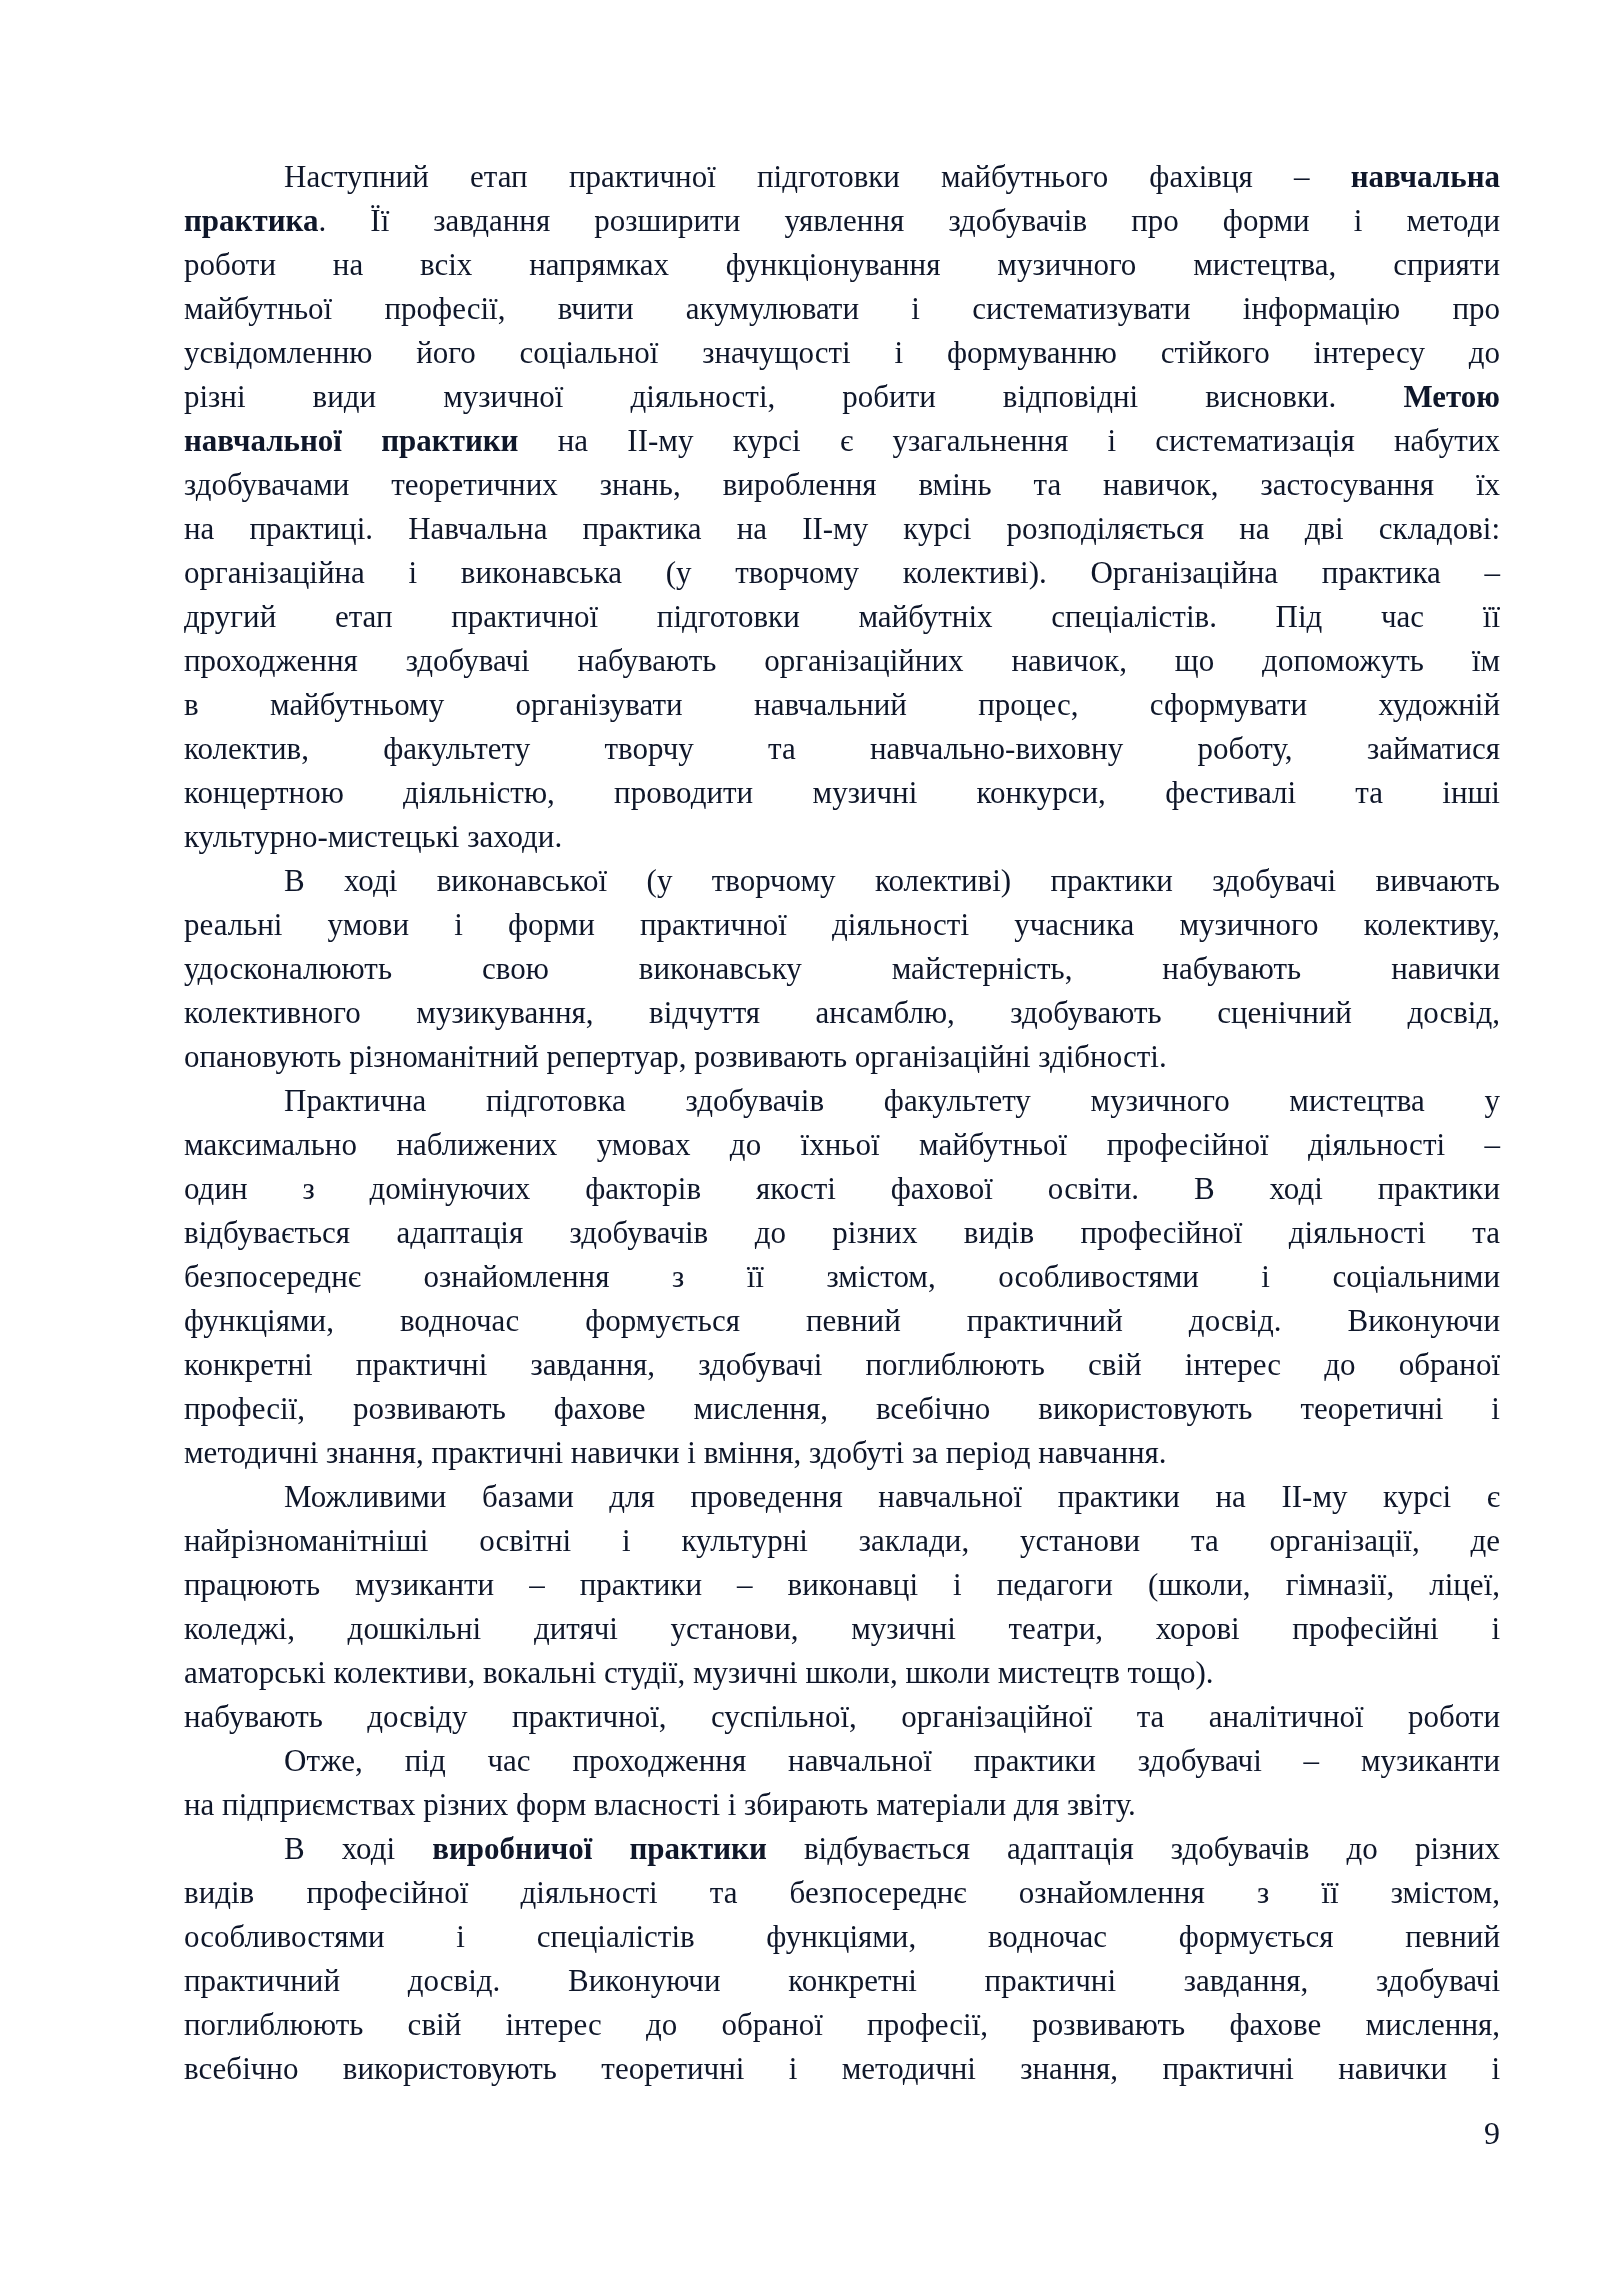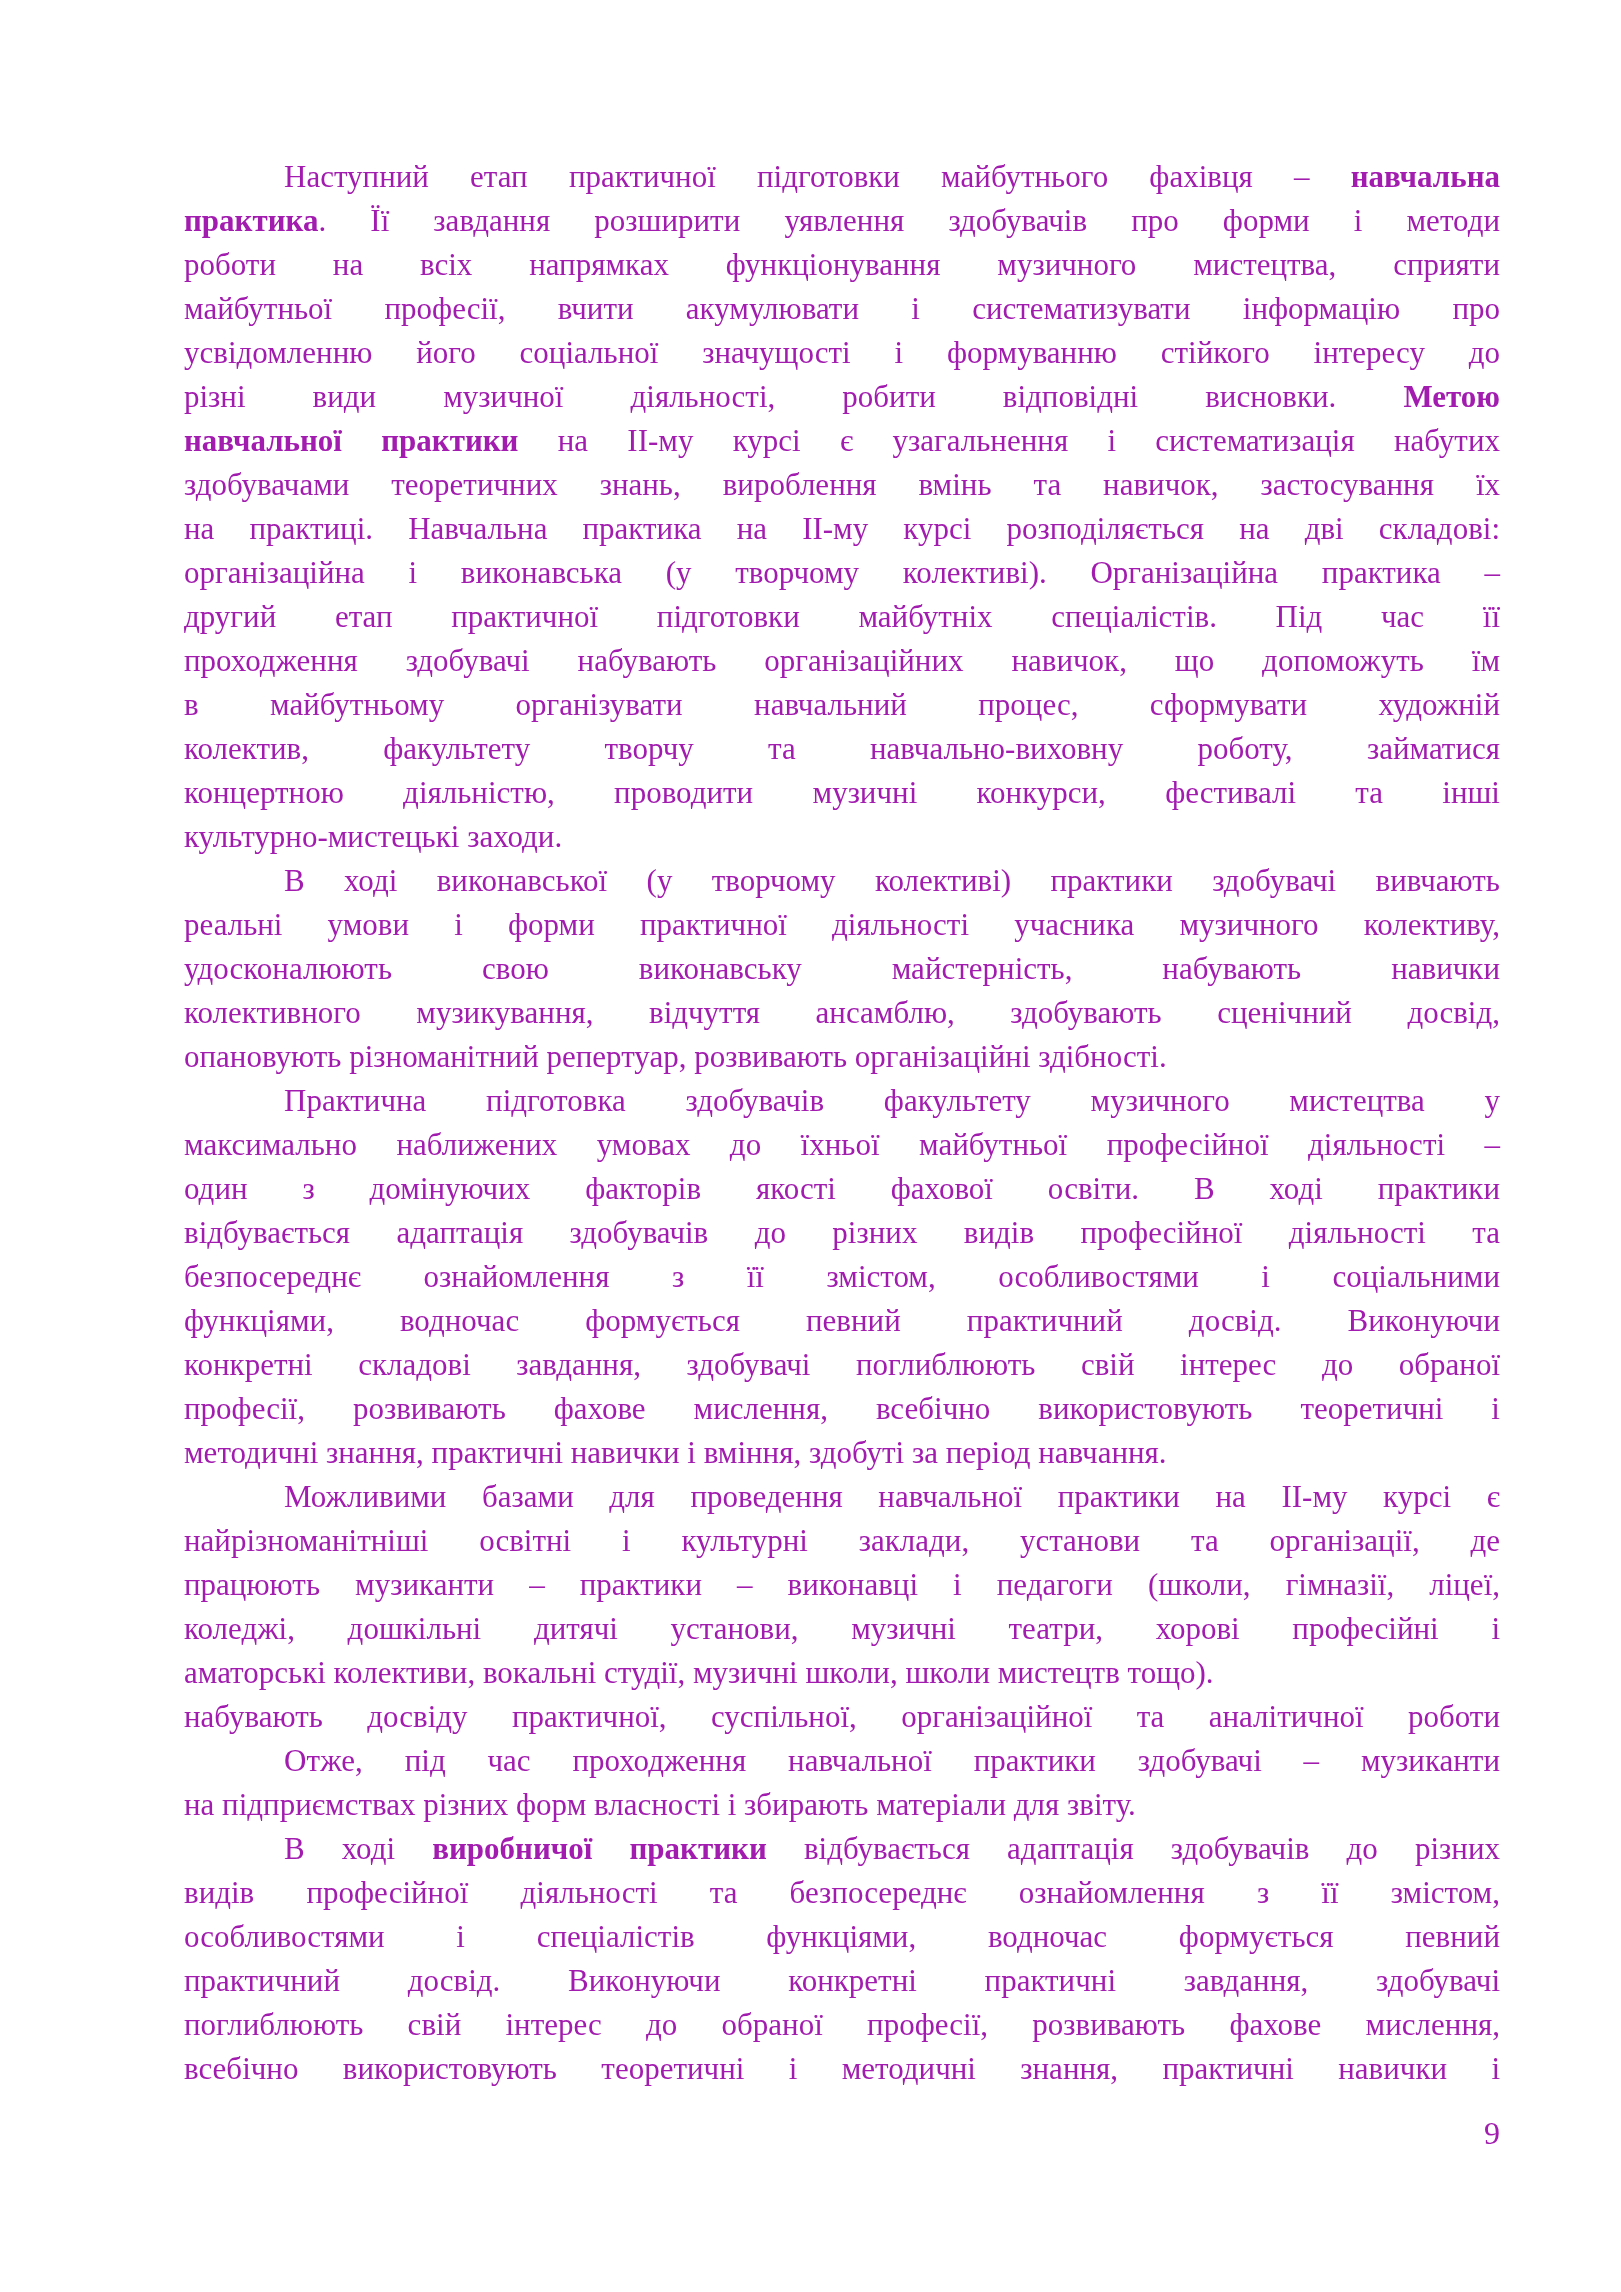--- a/index.html
+++ b/index.html
@@ -5,21 +5,21 @@
   html, body {
     margin: 0;
     padding: 0;
     background: #ffffff;
   }
   .page {
     position: relative;
     width: 1621px;
     height: 2293px;
     background: #ffffff;
-    color: #a21caf;
+    color: #0f172a;
     font-family: "Liberation Serif", "DejaVu Serif", serif;
     overflow: hidden;
   }
   .text-block {
     position: absolute;
     left: 184px;
     top: 155px;
     width: 1316px;
   }
   .paragraph {
@@ -82,21 +82,21 @@
         <div class="text-line">колективного музикування, відчуття ансамблю, здобувають сценічний досвід,</div>
         <div class="text-line last">опановують різноманітний репертуар, розвивають організаційні здібності.</div>
       </div>
       <div class="paragraph">
         <div class="text-line first">Практична підготовка здобувачів факультету музичного мистецтва у</div>
         <div class="text-line">максимально наближених умовах до їхньої майбутньої професійної діяльності –</div>
         <div class="text-line">один з домінуючих факторів якості фахової освіти. В ході практики</div>
         <div class="text-line">відбувається адаптація здобувачів до різних видів професійної діяльності та</div>
         <div class="text-line">безпосереднє ознайомлення з її змістом, особливостями і соціальними</div>
         <div class="text-line">функціями, водночас формується певний практичний досвід. Виконуючи</div>
-        <div class="text-line">конкретні складові завдання, здобувачі поглиблюють свій інтерес до обраної</div>
+        <div class="text-line">конкретні практичні завдання, здобувачі поглиблюють свій інтерес до обраної</div>
         <div class="text-line">професії, розвивають фахове мислення, всебічно використовують теоретичні і</div>
         <div class="text-line last">методичні знання, практичні навички і вміння, здобуті за період навчання.</div>
       </div>
       <div class="paragraph">
         <div class="text-line first">Можливими базами для проведення навчальної практики на ІІ-му курсі є</div>
         <div class="text-line">найрізноманітніші освітні і культурні заклади, установи та організації, де</div>
         <div class="text-line">працюють музиканти – практики – виконавці і педагоги (школи, гімназії, ліцеї,</div>
         <div class="text-line">коледжі, дошкільні дитячі установи, музичні театри, хорові професійні і</div>
         <div class="text-line last">аматорські колективи, вокальні студії, музичні школи, школи мистецтв тощо).</div>
       </div>

